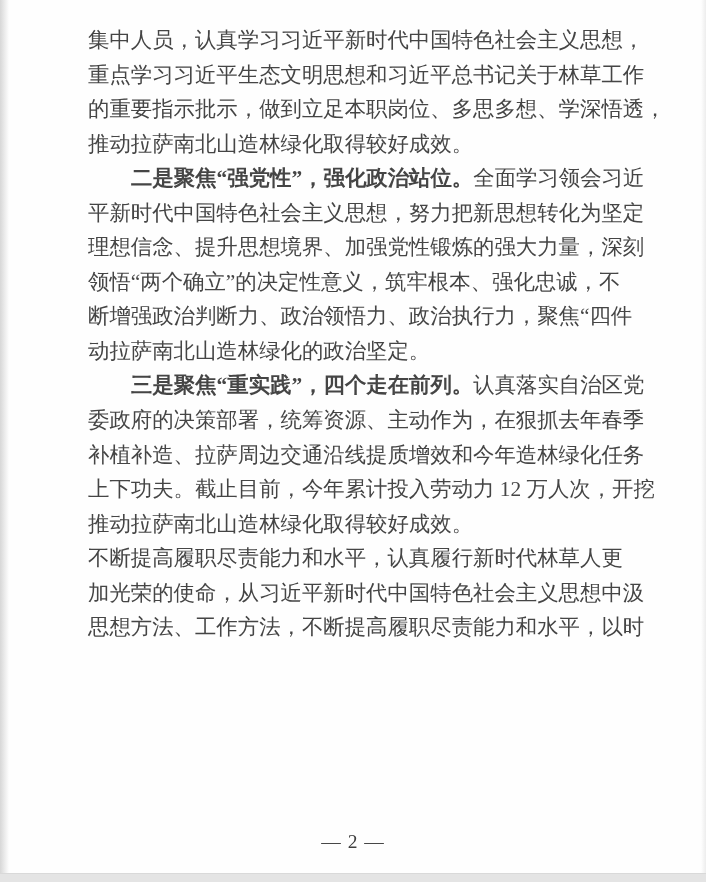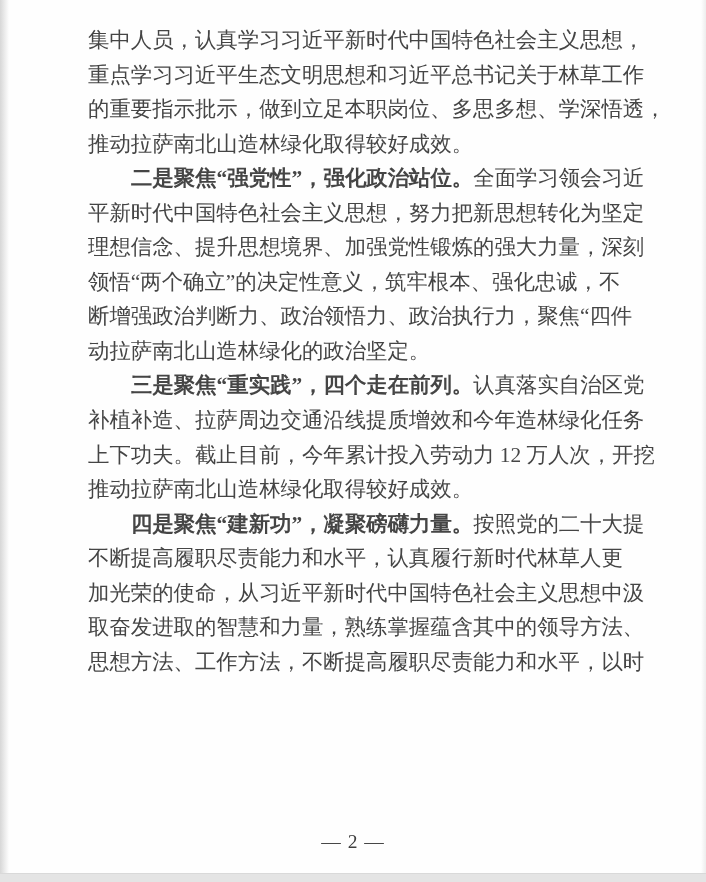--- a/index.html
+++ b/index.html
@@ -59,27 +59,26 @@
     <div class="line"><b class="lead"></b><span>重点学习习近平生态文明思想和习近平总书记关于林草工作</span></div>
     <div class="line"><b class="lead"></b><span>的重要指示批示，做到立足本职岗位、多思多想、学深悟透，</span></div>
     <div class="line"><b class="lead"></b><span>推动拉萨南北山造林绿化取得较好成效。</span></div>
     <div class="line indent"><b class="lead">二是聚焦“强党性”，强化政治站位。</b><span>全面学习领会习近</span></div>
     <div class="line"><b class="lead"></b><span>平新时代中国特色社会主义思想，努力把新思想转化为坚定</span></div>
     <div class="line"><b class="lead"></b><span>理想信念、提升思想境界、加强党性锻炼的强大力量，深刻</span></div>
     <div class="line"><b class="lead"></b><span>领悟“两个确立”的决定性意义，筑牢根本、强化忠诚，不</span></div>
     <div class="line"><b class="lead"></b><span>断增强政治判断力、政治领悟力、政治执行力，聚焦“四件</span></div>
     <div class="line"><b class="lead"></b><span>动拉萨南北山造林绿化的政治坚定。</span></div>
     <div class="line indent"><b class="lead">三是聚焦“重实践”，四个走在前列。</b><span>认真落实自治区党</span></div>
+    <div class="line"><b class="lead"></b><span>委政府的决策部署，统筹资源、主动作为，在狠抓去年春季</span></div>
     <div class="line"><b class="lead"></b><span>补植补造、拉萨周边交通沿线提质增效和今年造林绿化任务</span></div>
     <div class="line"><b class="lead"></b><span>上下功夫。截止目前，今年累计投入劳动力 12 万人次，开挖</span></div>
     <div class="line"><b class="lead"></b><span>推动拉萨南北山造林绿化取得较好成效。</span></div>
-    <div class="line indent"><b class="lead">四是聚焦“建新功”，凝聚磅礴力量。</b><span>按照党的二十大提</span></div>
     <div class="line"><b class="lead"></b><span>不断提高履职尽责能力和水平，认真履行新时代林草人更</span></div>
     <div class="line"><b class="lead"></b><span>加光荣的使命，从习近平新时代中国特色社会主义思想中汲</span></div>
-    <div class="line"><b class="lead"></b><span>取奋发进取的智慧和力量，熟练掌握蕴含其中的领导方法、</span></div>
     <div class="line"><b class="lead"></b><span>思想方法、工作方法，不断提高履职尽责能力和水平，以时</span></div>
   </div>
 
   <div class="page-number">— 2 —</div>
 
   <div class="edge-left"></div>
   <div class="edge-right"></div>
   <div class="edge-bottom"></div>
 </div>
 

